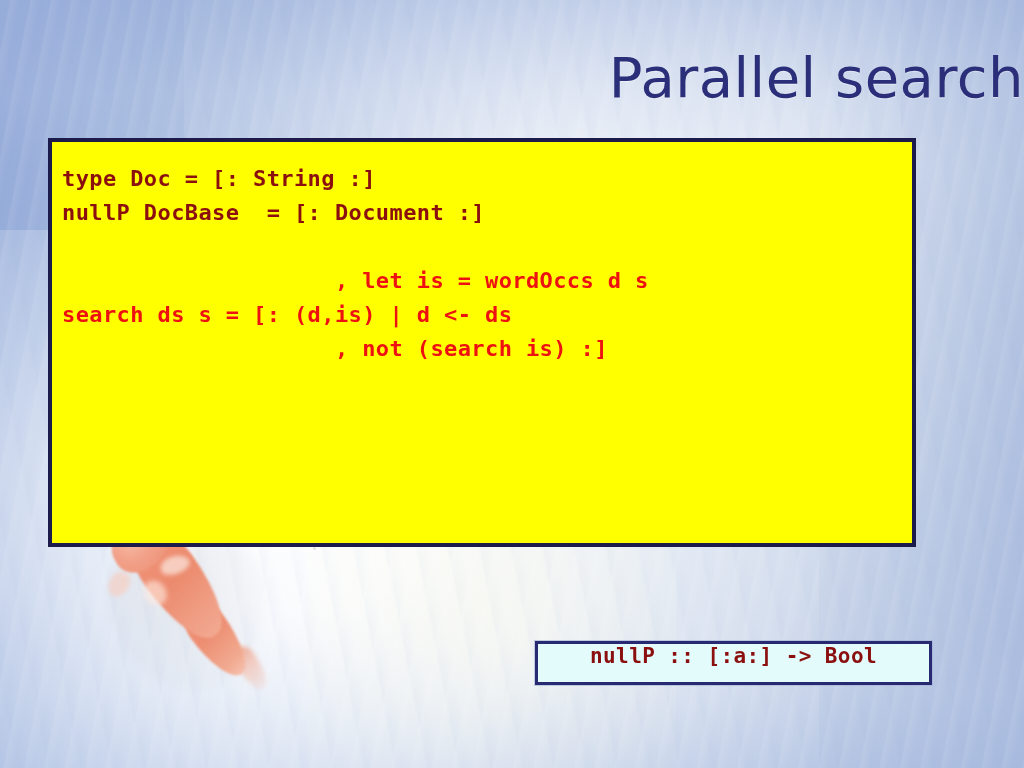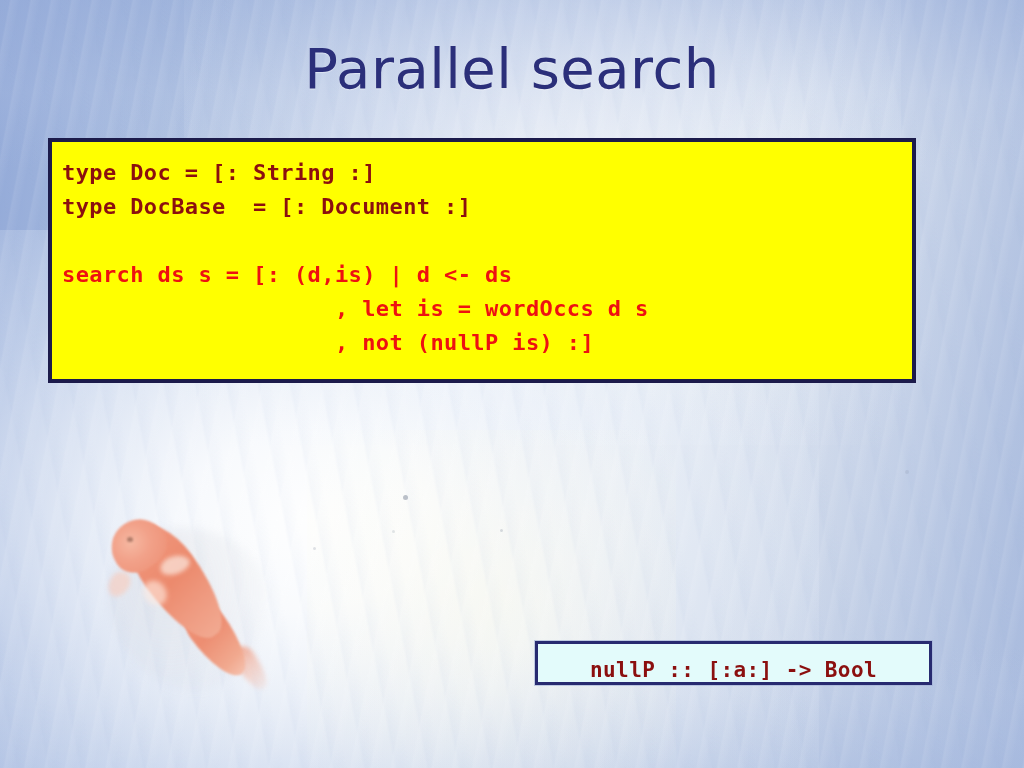--- a/index.html
+++ b/index.html
@@ -258,41 +258,41 @@
         rgba(176,178,186,0.20) 0%,
         rgba(186,190,200,0.10) 52%,
         rgba(200,206,220,0.0) 100%);
     filter: blur(5px);
   }
 
   
   .title {
     position: absolute;
     left: 0;
-    top: 36px;
+    top: 45px;
     width: 1024px;
-    text-align: center;
+    text-align: right;
     font-family: "DejaVu Sans", sans-serif;
     font-size: 56px;
     font-weight: 400;
     letter-spacing: 0.5px;
     color: #2b2f7a;
     text-shadow: 0 1px 1px rgba(255,255,255,0.45);
   }
 
   
   .code-box {
     position: absolute;
     left: 48px;
     top: 138px;
     width: 868px;
-    height: 245px;
+    height: 409px;
     background: #ffff00;
     border: 4px solid #1c1b4b;
-    padding: 14px 0 0 10px;
+    padding: 20px 0 0 10px;
   }
   .code-line {
     font-family: "DejaVu Sans Mono", monospace;
     font-size: 22px;
     font-weight: bold;
     line-height: 34px;
     white-space: pre;
     letter-spacing: 0.4px;
   }
   .c-dark  { color: #8b0f0f; }
@@ -303,21 +303,21 @@
   .null-box {
     position: absolute;
     left: 535px;
     top: 641px;
     width: 397px;
     height: 44px;
     background: #e3fbfb;
     border: 3px solid #272a70;
     box-shadow: 0 0 0 1px rgba(160,175,214,0.6);
     display: flex;
-    align-items: flex-end;
+    align-items: flex-start;
     justify-content: center;
   }
   .null-text {
     font-family: "DejaVu Sans Mono", monospace;
     font-size: 21px;
     font-weight: bold;
     color: #8b0f0f;
     white-space: pre;
     letter-spacing: 0.4px;
   }
@@ -352,25 +352,25 @@
     <div class="fish-fin-r"></div>
     <div class="fish-belly"></div>
     <div class="fish-head"></div>
     <div class="fish-eye"></div>
   </div>
 
   <div class="title">Parallel search</div>
 
   <div class="code-box">
     <div class="code-line c-dark">type Doc = [: String :]</div>
-    <div class="code-line c-dark">type DocBase  = [: Document :]</div>
+    <div class="code-line c-dark">nullP DocBase  = [: Document :]</div>
     <div class="code-spacer">&nbsp;</div>
+    <div class="code-line c-red">                    , let is = wordOccs d s</div>
     <div class="code-line c-red">search ds s = [: (d,is) | d &lt;- ds</div>
-    <div class="code-line c-red">                    , let is = wordOccs d s</div>
-    <div class="code-line c-red">                    , not (nullP is) :]</div>
+    <div class="code-line c-red">                    , not (search is) :]</div>
     <div class="code-spacer">&nbsp;</div>
   </div>
 
   <div class="null-box">
     <div class="null-text">nullP :: [:a:] -&gt; Bool</div>
   </div>
 
 </div>
 
 </body></html>

